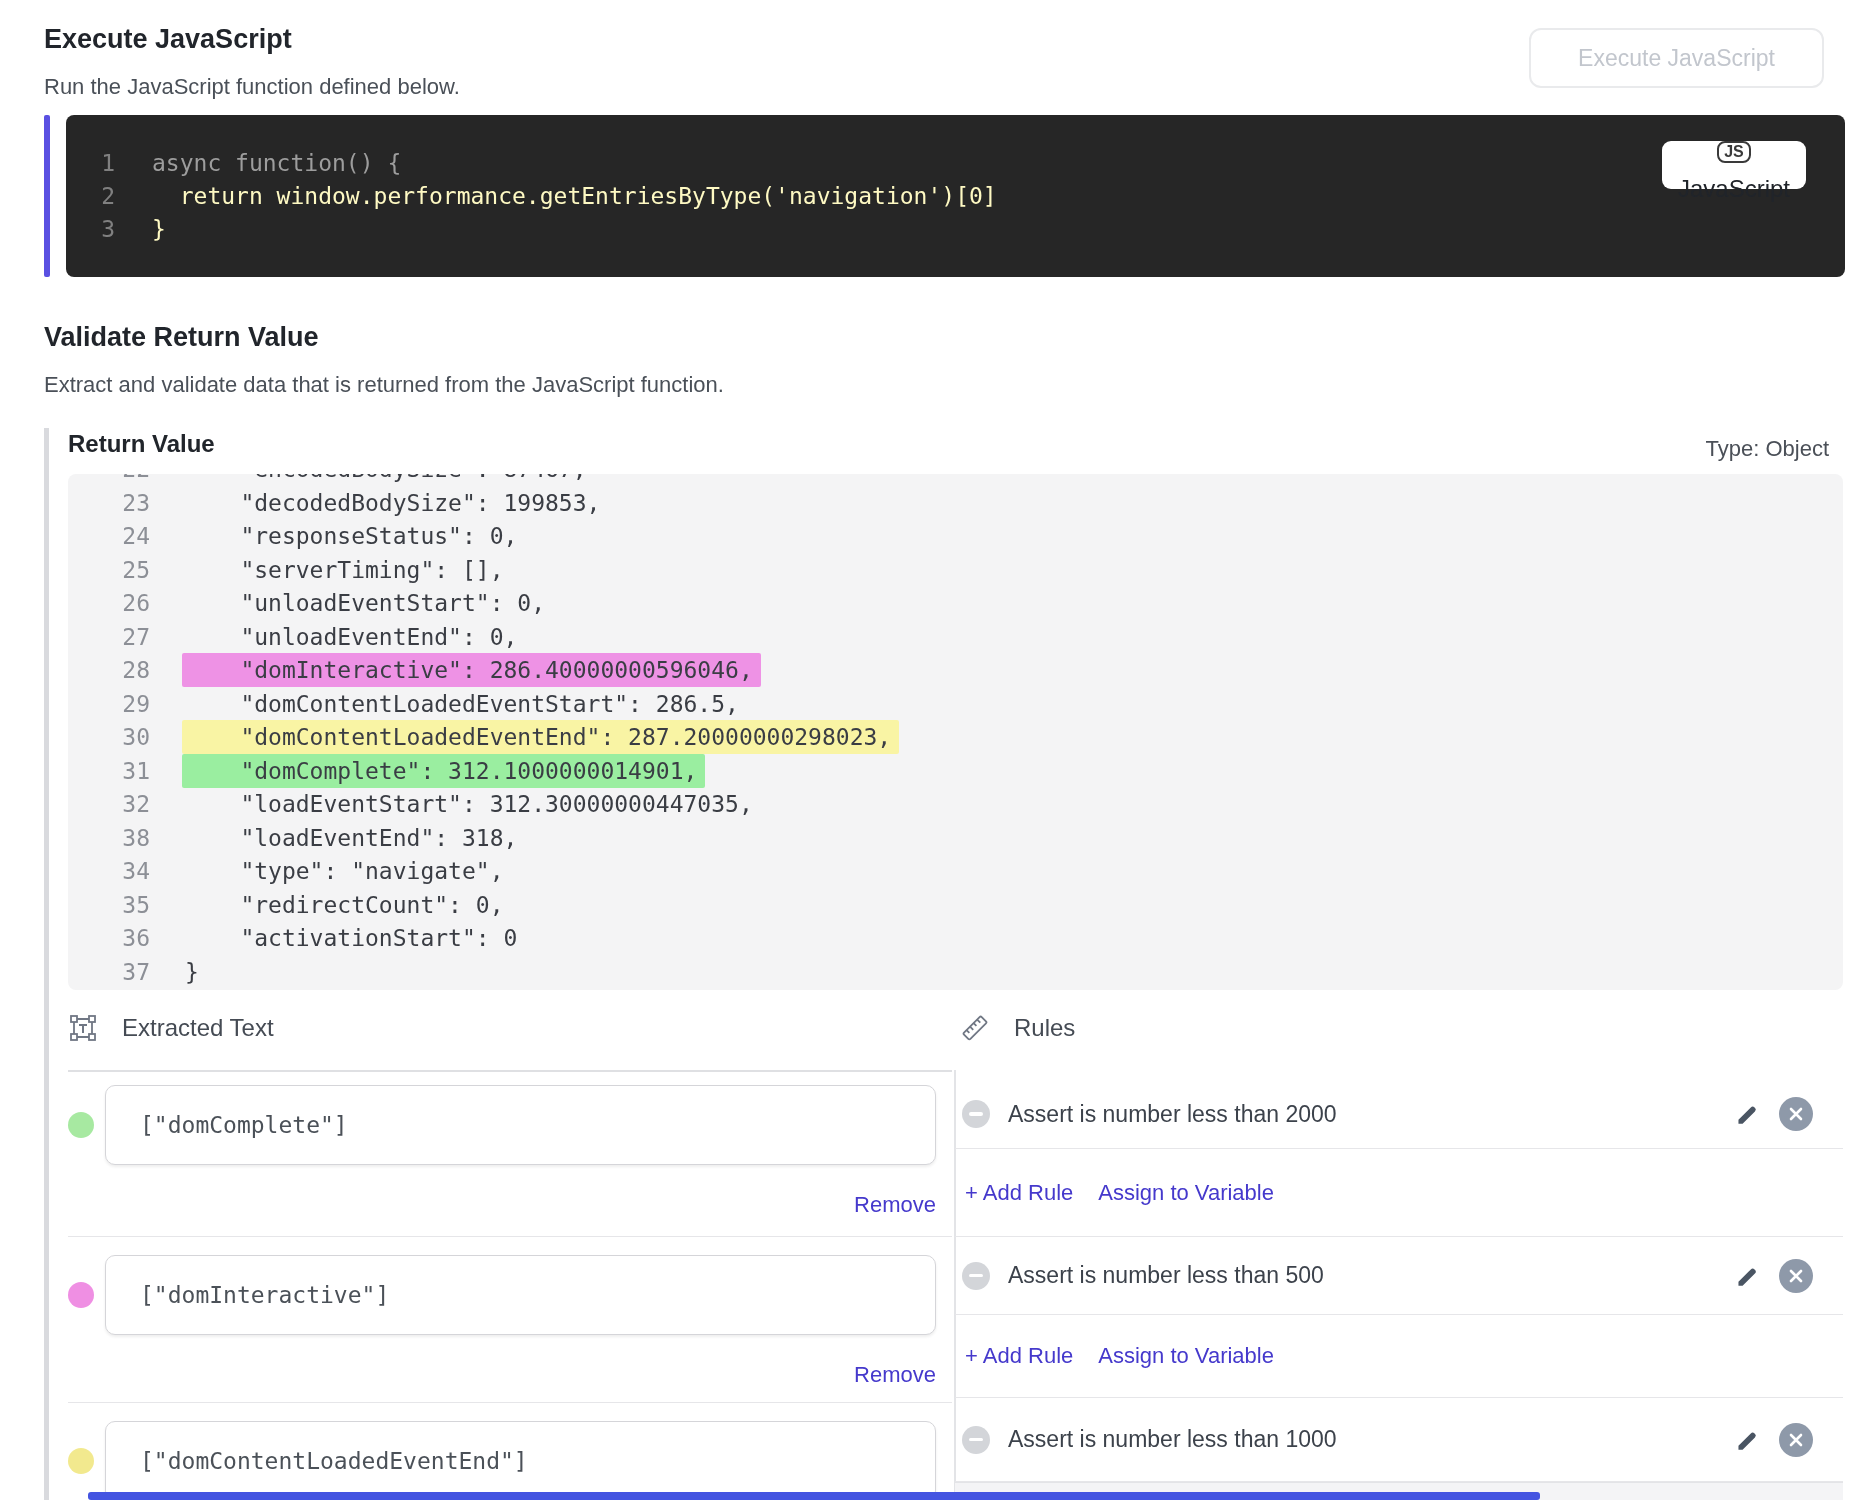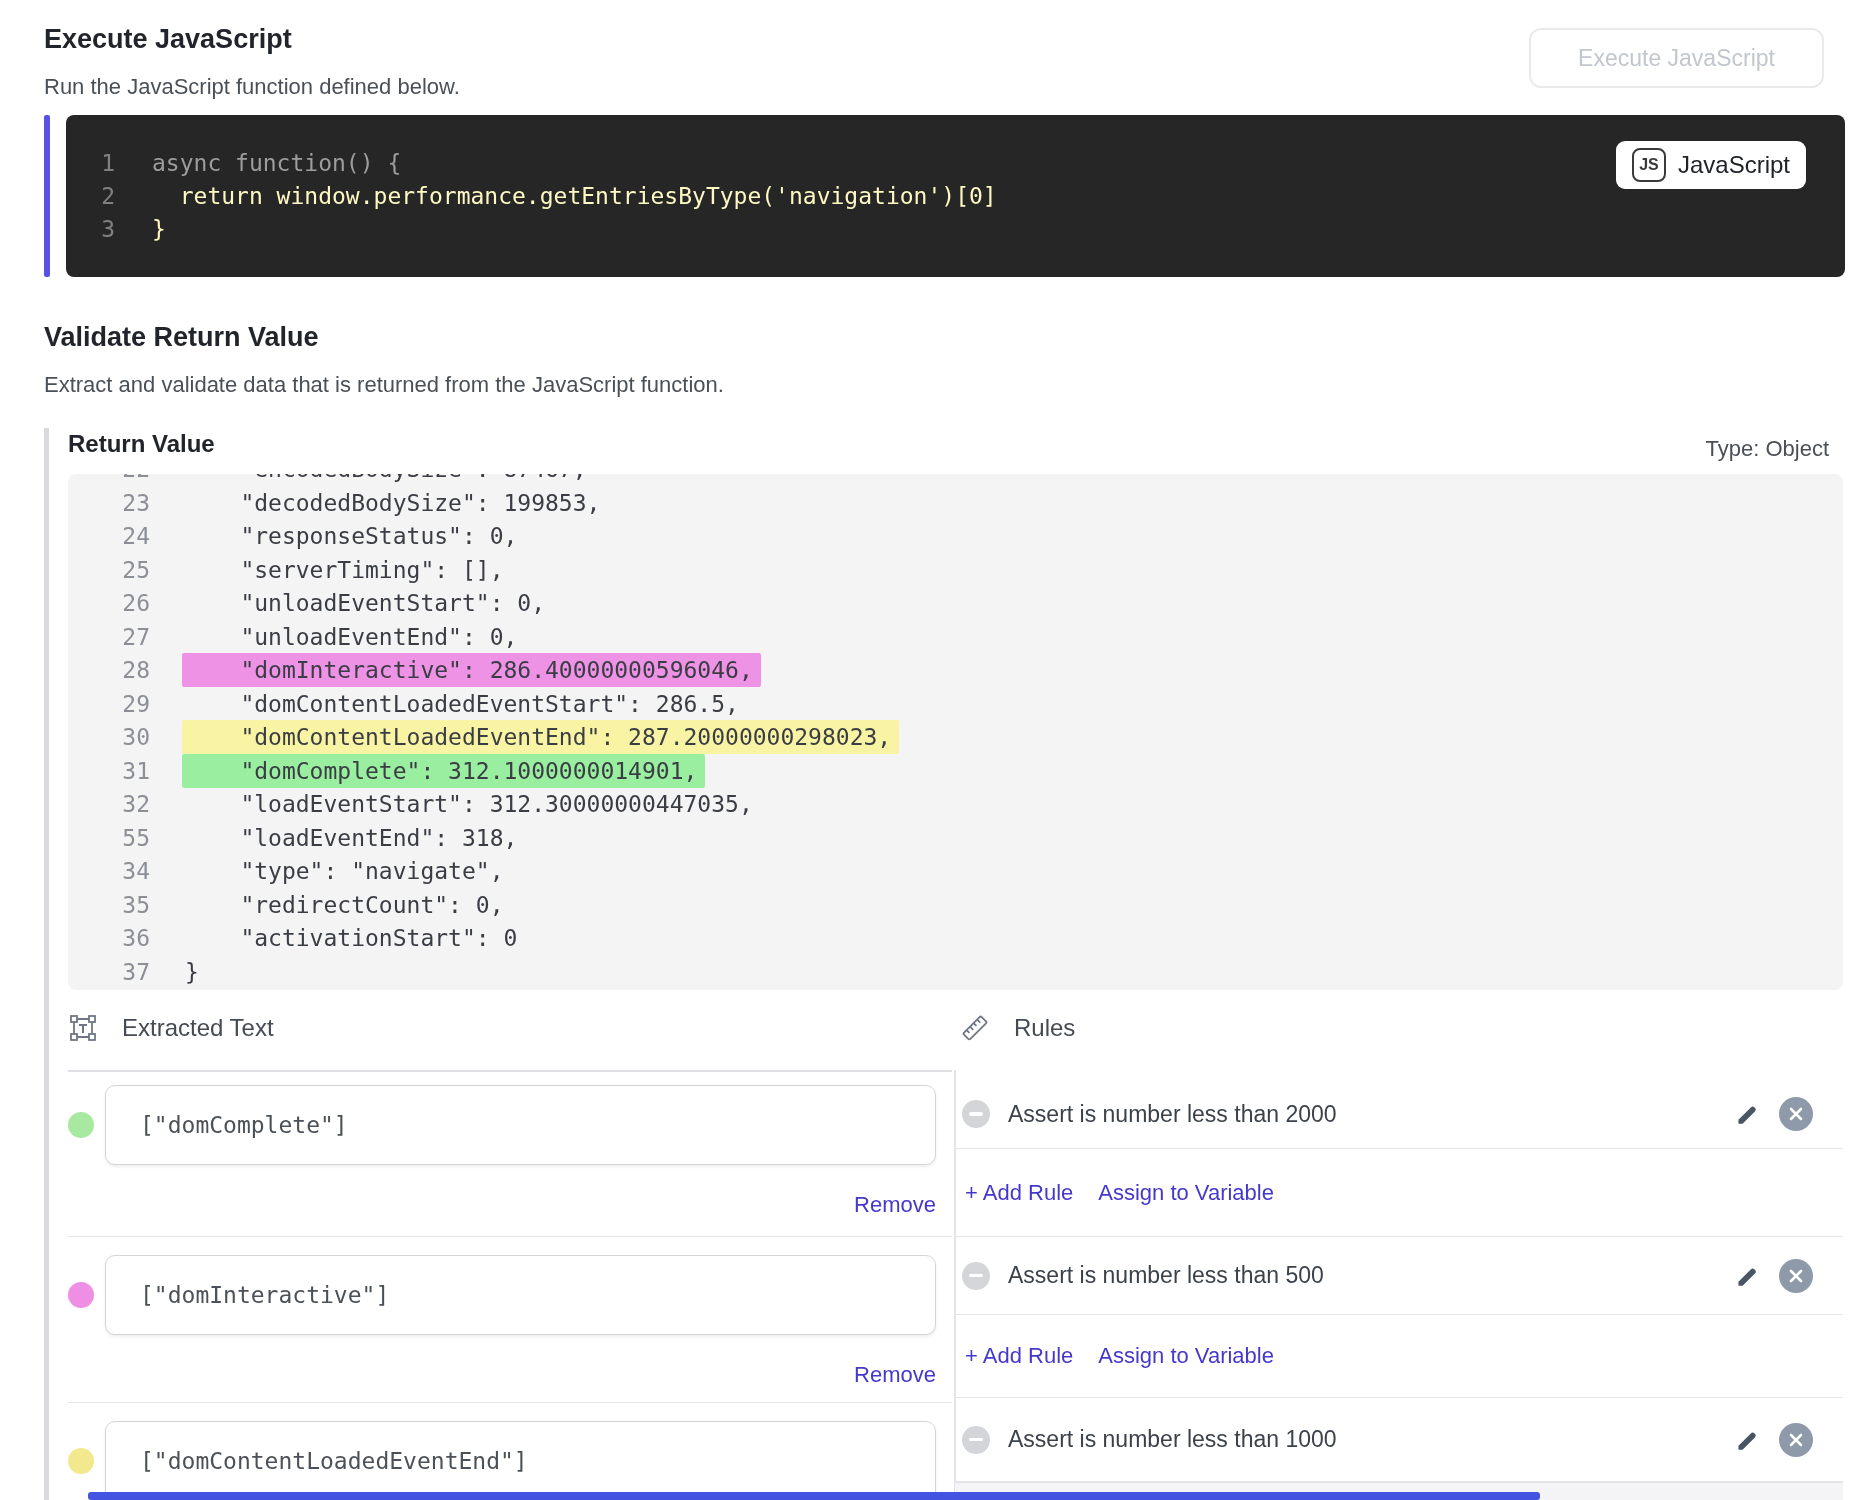--- a/index.html
+++ b/index.html
@@ -21,21 +21,21 @@
   .editor-accent { position:absolute; left:44px; top:115px; width:6px; height:162px;
                    background:#5a50e2; border-radius:2px; }
   .editor { position:absolute; left:66px; top:115px; width:1779px; height:162px;
             background:#262626; border-radius:8px; padding-top:32px; overflow:hidden; }
   .edln { display:flex; line-height:33px; font-family:"DejaVu Sans Mono", monospace; font-size:23px; }
   .edln .n { width:49px; text-align:right; margin-right:37px; color:#808080; }
   .edln .c { white-space:pre; color:#fef9c3; }
   .edln.dim .c { color:#9d9d9d; }
   .lang-badge { position:absolute; top:26px; right:39px; height:48px;
                 background:#ffffff; border-radius:9px; display:flex; align-items:center;
-                gap:12px; padding:0 16px; }
+                gap:12px; padding:0 16px;flex-direction:column; }
   .js-ic { width:34px; height:34px; border:2.5px solid #3a3a3a; border-radius:8px;
            display:flex; align-items:center; justify-content:center;
            font-size:16px; font-weight:700; color:#3a3a3a; }
   .lang-label { font-size:24px; color:#20242a; font-weight:500; }
 
   
   .title-val { top:322px; }
   .sub-val { top:372px; }
   .section-border { position:absolute; left:44px; top:428px; width:5px; height:1072px;
                     background:#d9dade; }
@@ -174,21 +174,21 @@
         </div>
         <div class="rvln">
           <span class="n">31</span>
           <span class="c"><span class="hl hl-green">    "domComplete": 312.1000000014901,</span></span>
         </div>
         <div class="rvln">
           <span class="n">32</span>
           <span class="c">    "loadEventStart": 312.30000000447035,</span>
         </div>
         <div class="rvln">
-          <span class="n">55</span>
+          <span class="n">38</span>
           <span class="c">    "loadEventEnd": 318,</span>
         </div>
         <div class="rvln">
           <span class="n">34</span>
           <span class="c">    "type": "navigate",</span>
         </div>
         <div class="rvln">
           <span class="n">35</span>
           <span class="c">    "redirectCount": 0,</span>
         </div>

